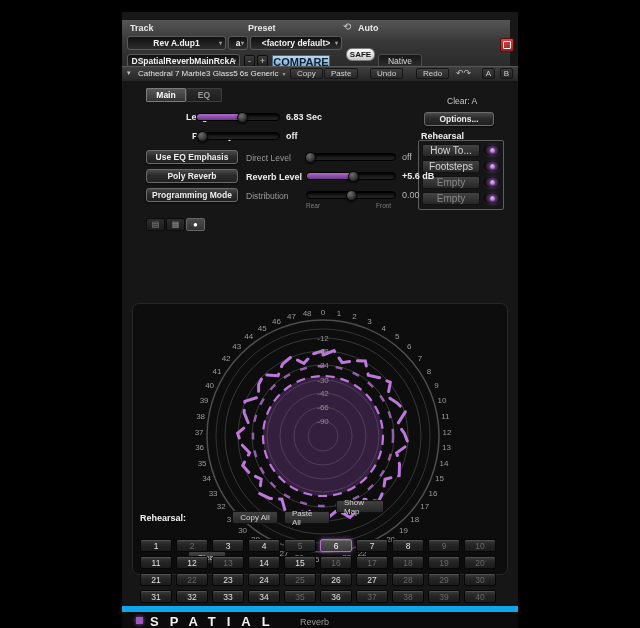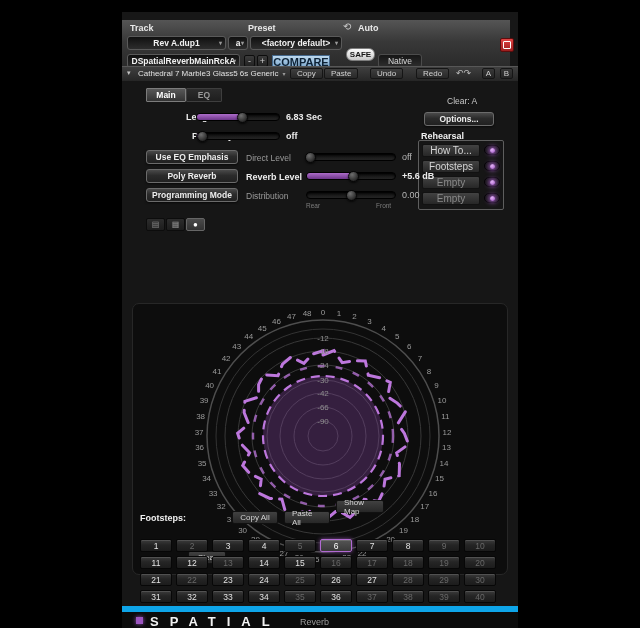--- a/index.html
+++ b/index.html
@@ -316,21 +316,21 @@
           <text x="190" y="36.5" fill="#8f8f8f" font-size="8" text-anchor="middle" font-family="Liberation Sans, sans-serif">-12</text>
           <text x="190" y="49.5" fill="#8f8f8f" font-size="8" text-anchor="middle" font-family="Liberation Sans, sans-serif">-18</text>
           <text x="190" y="63.5" fill="#8f8f8f" font-size="8" text-anchor="middle" font-family="Liberation Sans, sans-serif">-24</text>
           <text x="190" y="78.5" fill="#8f8f8f" font-size="8" text-anchor="middle" font-family="Liberation Sans, sans-serif">-30</text>
           <text x="190" y="91.5" fill="#8f8f8f" font-size="8" text-anchor="middle" font-family="Liberation Sans, sans-serif">-42</text>
           <text x="190" y="105.5" fill="#8f8f8f" font-size="8" text-anchor="middle" font-family="Liberation Sans, sans-serif">-66</text>
           <text x="190" y="119.5" fill="#8f8f8f" font-size="8" text-anchor="middle" font-family="Liberation Sans, sans-serif">-90</text>
         </svg>
     </div>
 
-    <div class="mem-label" style="left:18px;top:432px;">Footsteps:</div>
+    <div class="mem-label" style="left:18px;top:432px;">Rehearsal:</div>
     <div class="mem-act" style="left:66px;top:430px;width:38px;margin-top:40px;">Clear</div>
     <div class="mem-act" style="left:110px;top:430px;width:46px;">Copy All</div>
     <div class="mem-act" style="left:162px;top:430px;width:46px;">Paste All</div>
     <div class="mem-act" style="left:214px;top:419px;width:48px;">Show Map</div>
 
   </div>
 
   <div id="memory-grid">
       <div class="mem-btn filled">1</div>
       <div class="mem-btn">2</div>

